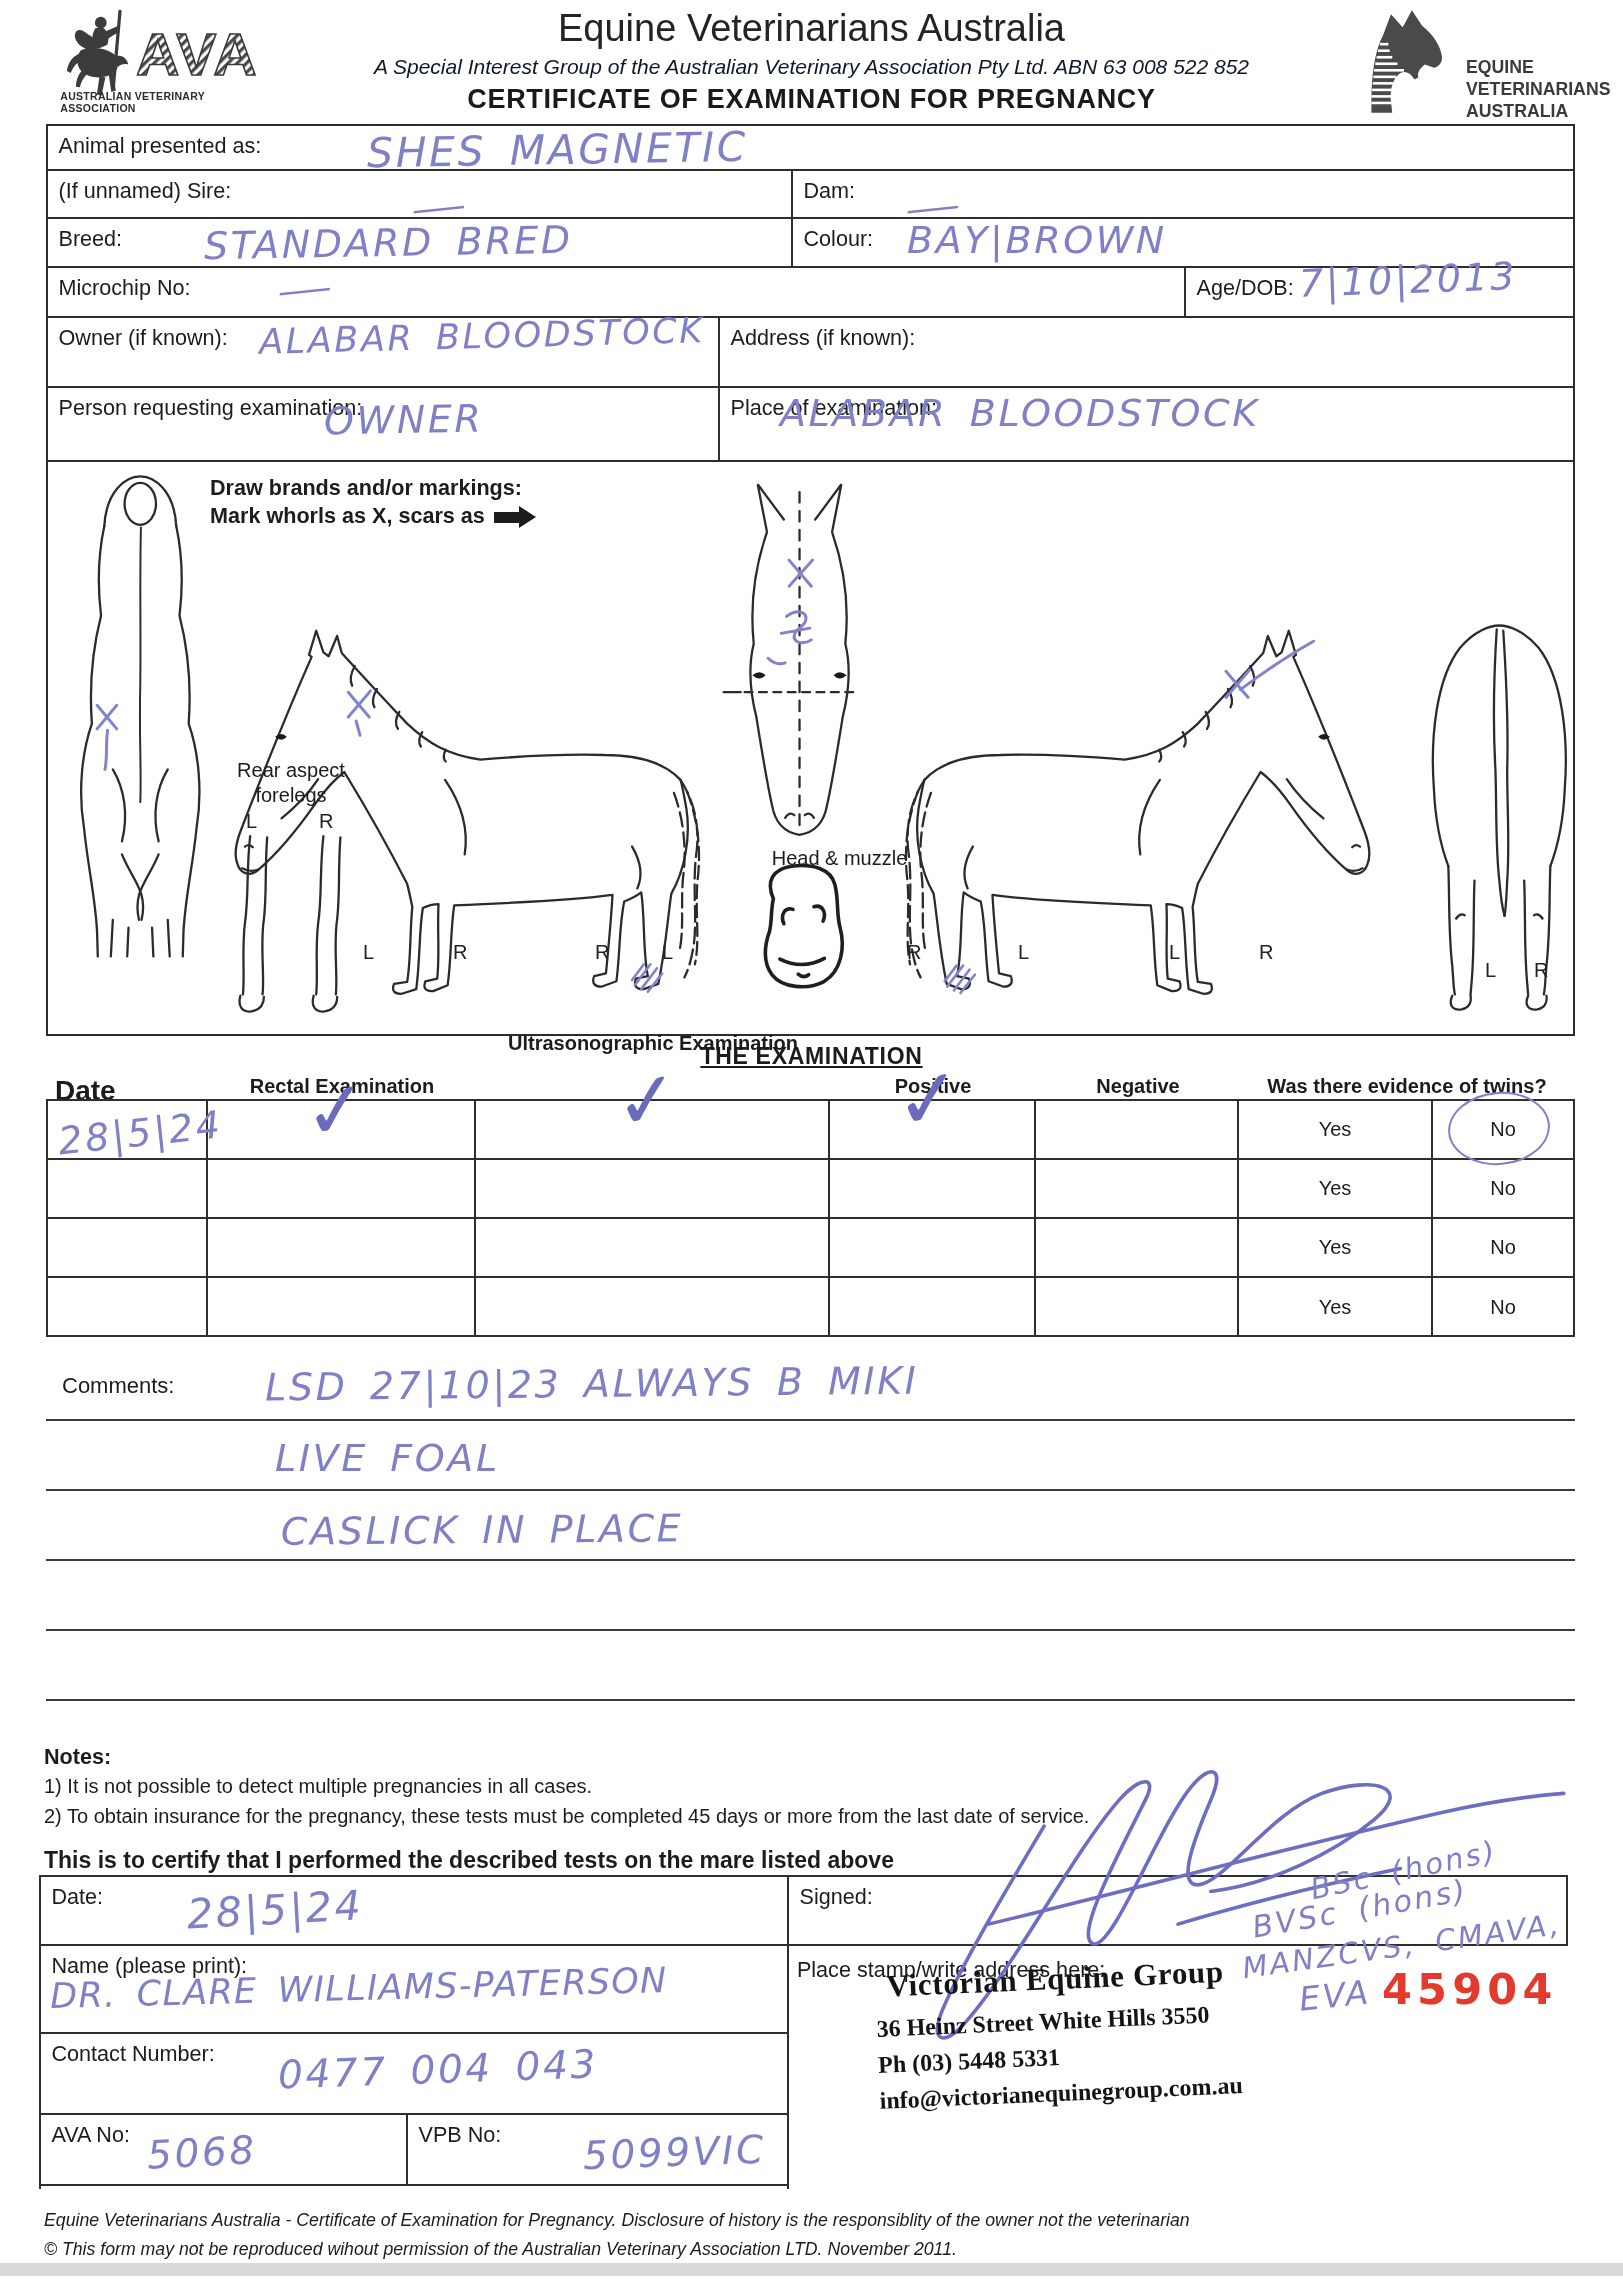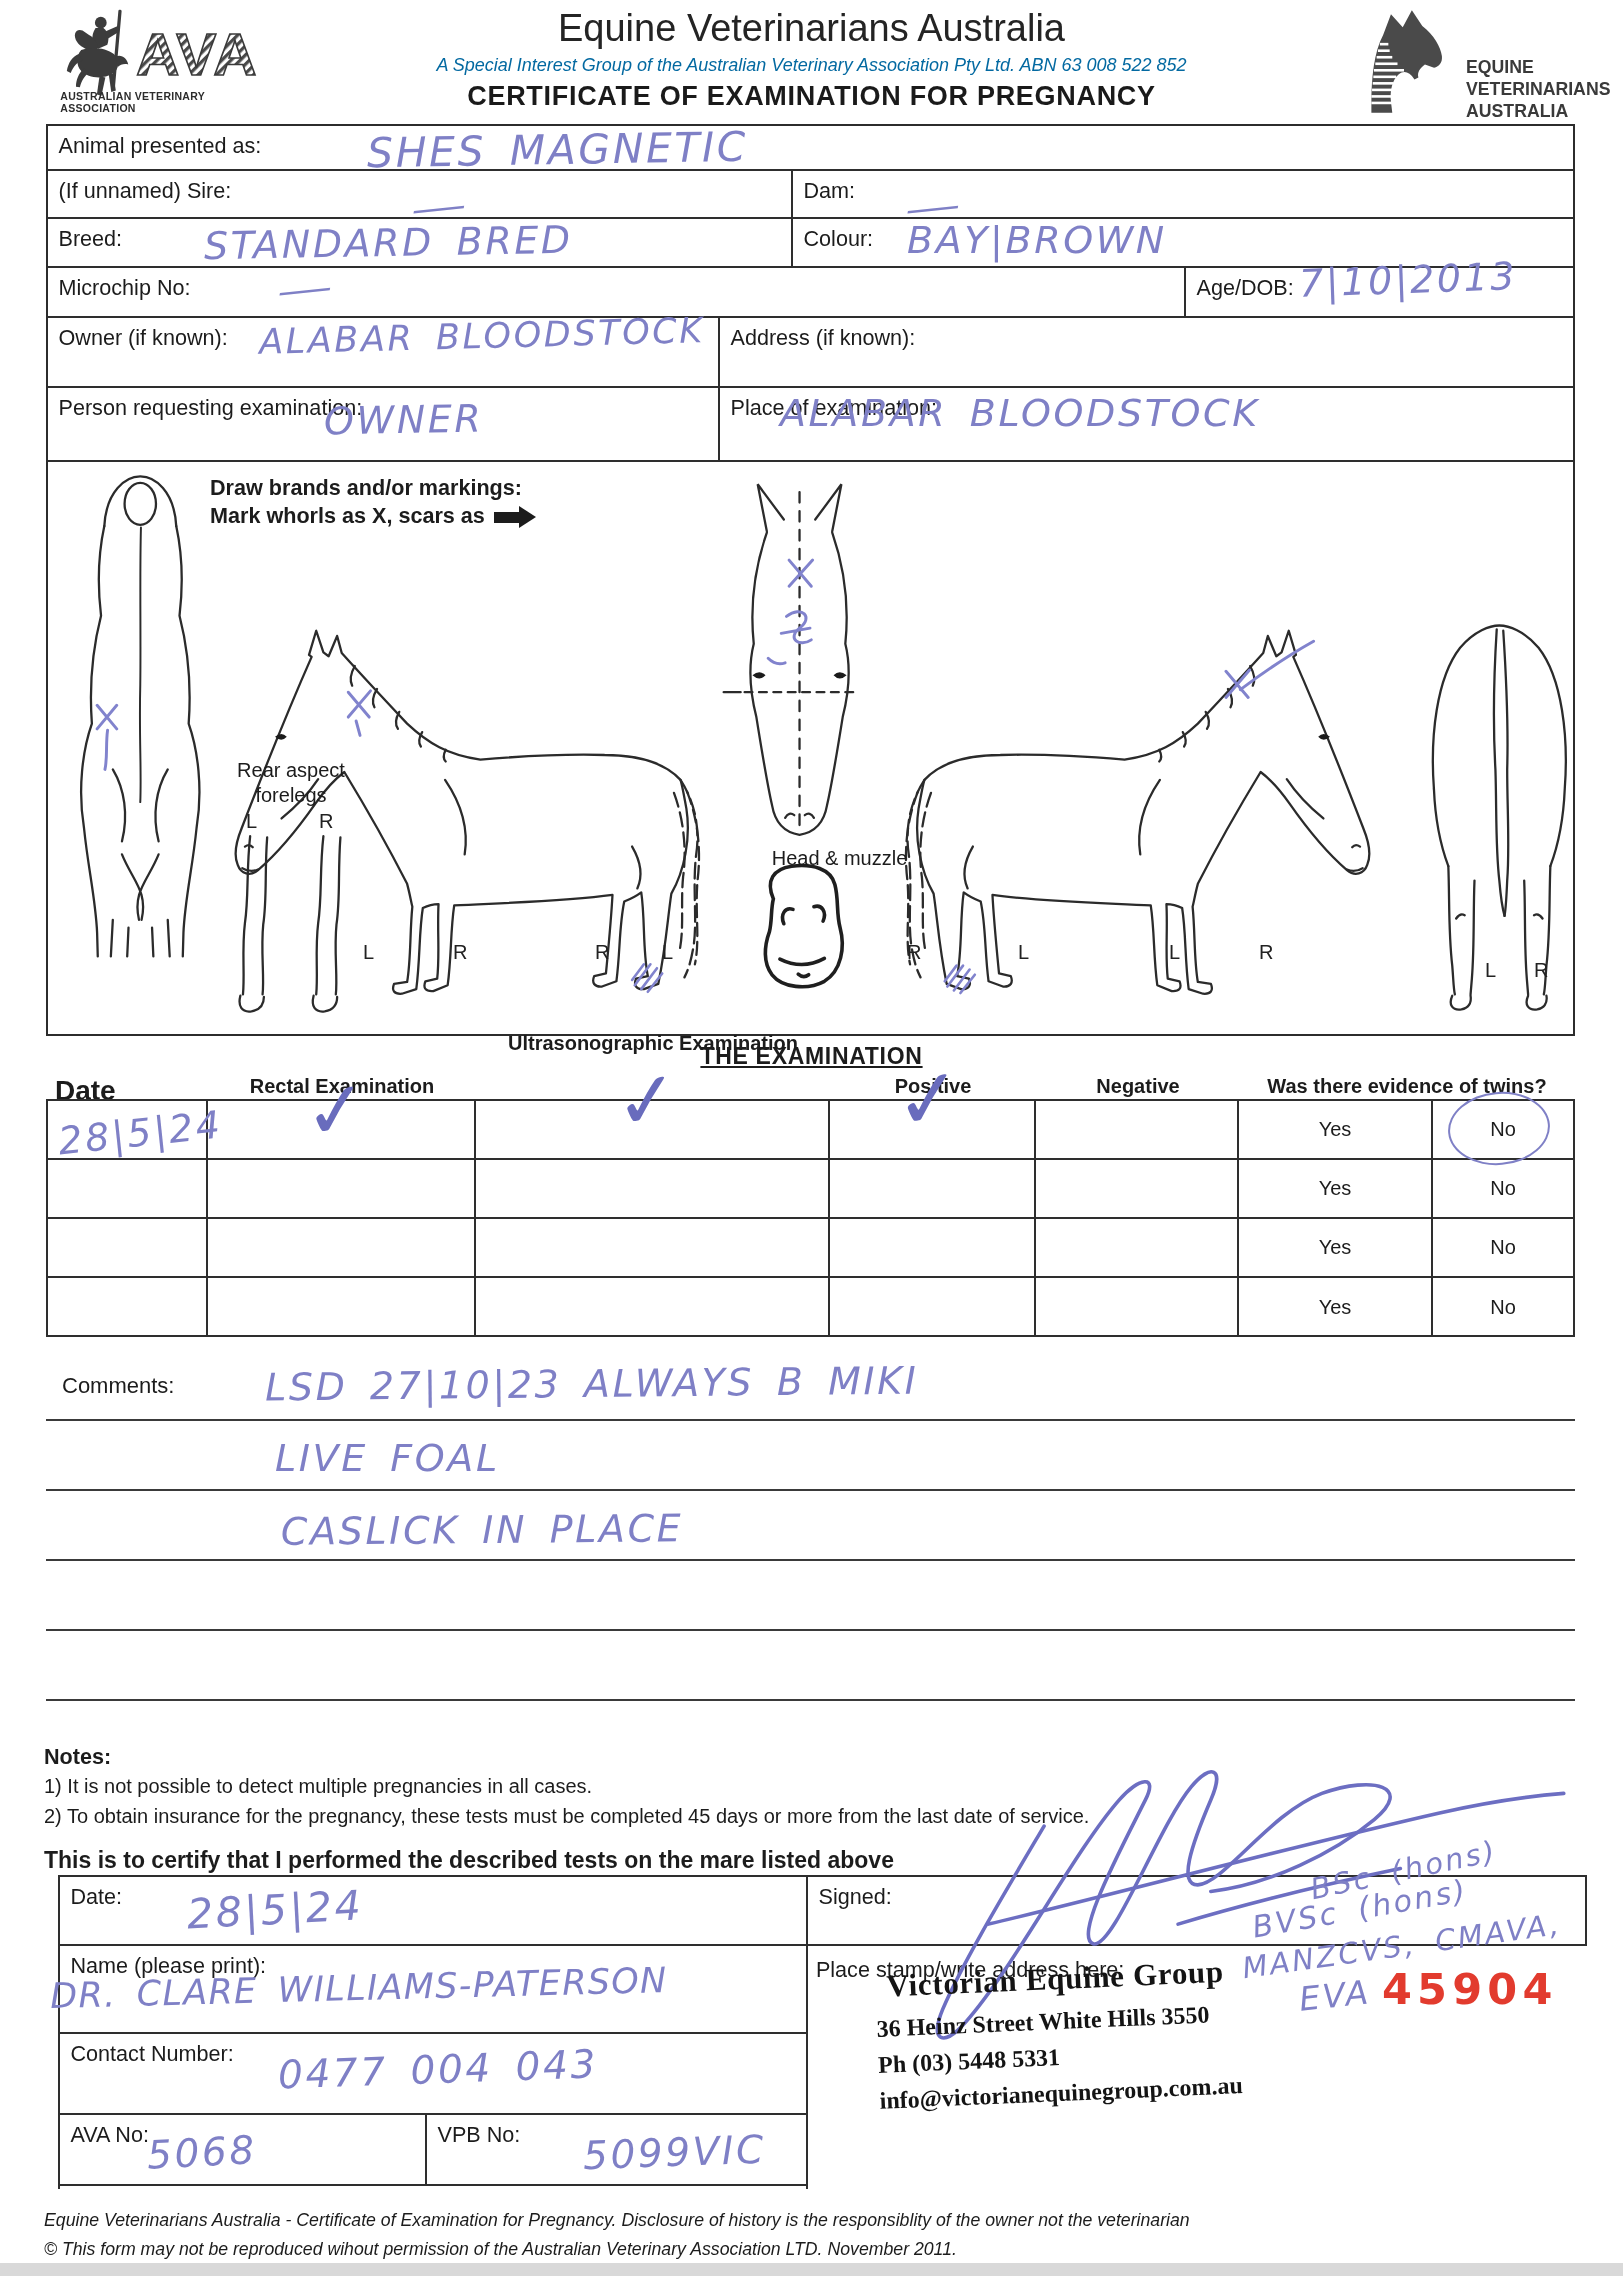--- a/index.html
+++ b/index.html
@@ -57,21 +57,21 @@
         <path d="M 76 100 L 80 128 L 87 126 L 83 100 Z"></path>
         <path d="M 86 74 C 96 70 104 76 106 86 C 100 84 94 86 90 90 Z"></path>
       </g>
       <text x="118" y="102" font-family="Liberation Sans, sans-serif" font-weight="bold" font-size="92" fill="url(#avastripes)" stroke="#3a3a3a" stroke-width="2.5" letter-spacing="2">AVA</text>
     </svg>
     <div class="abs b" style="left:1.3px;top:82px;width:208px;font-size:10.5px;letter-spacing:0.3px;color:#2c2c2c;">AUSTRALIAN VETERINARY ASSOCIATION</div>
   </div>
 
   <div class="abs" style="left:314px;top:6.5px;width:995px;text-align:center;">
     <div style="font-size:38px;color:#242424;">Equine Veterinarians Australia</div>
-    <div class="i" style="font-size:18px;margin-top:5.2px;color:#0369a1;">A Special Interest Group of the Australian Veterinary Association Pty Ltd. ABN 63 008 522 852</div>
+    <div class="i" style="font-size:21px;margin-top:5.2px;color:#0f172a;">A Special Interest Group of the Australian Veterinary Association Pty Ltd. ABN 63 008 522 852</div>
     <div class="b" style="font-size:27px;margin-top:5.2px;letter-spacing:0.7px;color:#1a1a1a;">CERTIFICATE OF EXAMINATION FOR PREGNANCY</div>
   </div>
 
   <div class="abs" style="left:1332px;top:5.2px;width:262px;height:111px;">
     <svg width="131" height="111" viewBox="0 0 140 170">
       <path fill="#4a4a4a" d="M 30 165 L 30 150 C 30 112 34 72 48 46 L 60 14 L 78 34 L 92 8 L 108 32 C 126 46 136 64 138 78 C 139 88 134 94 126 96 L 112 91 C 104 97 100 103 102 111 L 96 114 C 88 102 80 100 72 106 C 62 114 58 132 60 148 L 62 165 Z"></path>
       <g stroke="#ffffff" stroke-width="4">
         <line x1="30" y1="150" x2="76" y2="150"></line>
           <line x1="30" y1="140" x2="70" y2="140"></line>
         <line x1="31" y1="130" x2="66" y2="130"></line>
@@ -292,21 +292,21 @@
   <div class="cline" style="top:1699px;"></div>
   <div class="abs hw" style="left:265px;top:1365px;font-size:38px;transform:rotate(-0.6deg);">LSD 27|10|23 ALWAYS B MIKI</div>
   <div class="abs hw" style="left:275px;top:1439px;font-size:38px;">LIVE FOAL</div>
   <div class="abs hw" style="left:281px;top:1511px;font-size:38px;transform:rotate(-0.5deg);">CASLICK IN PLACE</div>
 
   <div class="abs b" style="left:44px;top:1744px;font-size:21.6px;">Notes:</div>
   <div class="abs" style="left:44px;top:1775px;font-size:20px;">1) It is not possible to detect multiple pregnancies in all cases.</div>
   <div class="abs" style="left:44px;top:1805px;font-size:20px;">2) To obtain insurance for the pregnancy, these tests must be completed 45 days or more from the last date of service.</div>
   <div class="abs b" style="left:44px;top:1847px;font-size:23px;">This is to certify that I performed the described tests on the mare listed above</div>
 
-  <div class="abs" style="left:58px;top:1875px;width:1529px;height:312px;border-top:2.6px solid #2e2e2e;box-sizing:border-box;">
+  <div class="abs" style="left:39px;top:1875px;width:1529px;height:312px;border-top:2.6px solid #2e2e2e;box-sizing:border-box;">
     <div class="abs" style="left:0;top:0;width:750px;height:312px;border-left:2.6px solid #2e2e2e;border-right:2.6px solid #2e2e2e;box-sizing:border-box;">
       <div style="height:69px;border-bottom:2.6px solid #2e2e2e;box-sizing:border-box;" class="cell lbl">
         <span>Date:</span>
       </div>
       <div style="height:88px;border-bottom:2.6px solid #2e2e2e;box-sizing:border-box;" class="cell lbl">
         <span>Name (please print):</span>
       </div>
       <div style="height:81px;border-bottom:2.6px solid #2e2e2e;box-sizing:border-box;" class="cell lbl">
         <span>Contact Number:</span>
       </div>

